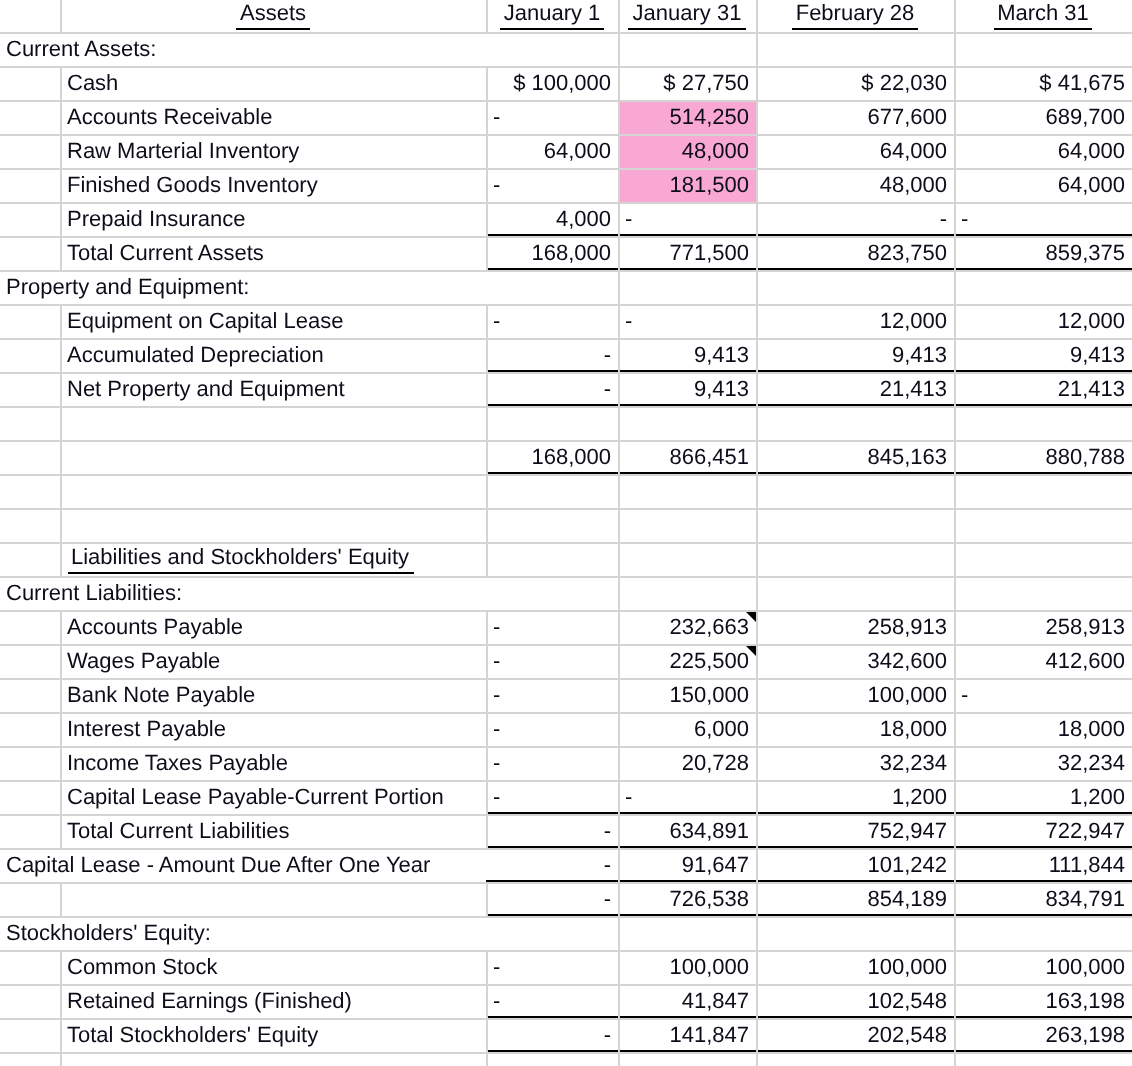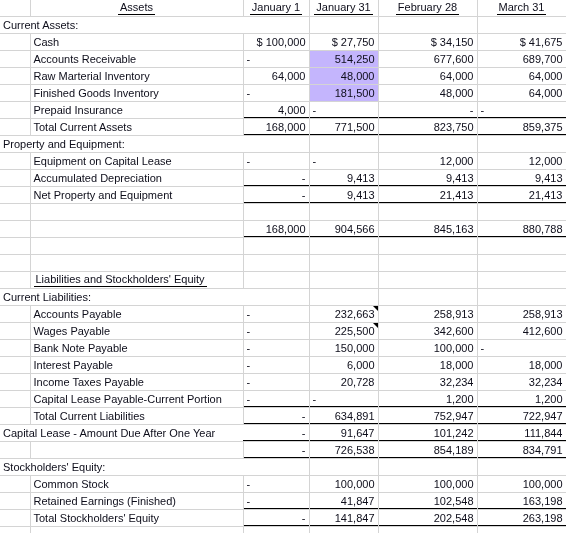--- a/index.html
+++ b/index.html
@@ -56,21 +56,21 @@
     border-bottom: 1px solid #000;
     padding-bottom: 1px;
     padding-left: 2px;
     padding-right: 2px;
   }
   
   td.u1 {
     box-shadow: inset 0 -2px 0 -1px #000;
   }
   td.hl {
-    background: #c4b5fd;
+    background: #f9a8d4;
   }
   td.cmt {
     position: relative;
   }
   td.cmt::after {
     content: "";
     position: absolute;
     top: 0;
     right: 0;
     width: 0;
@@ -108,21 +108,21 @@
           <td class="num"></td>
           <td class="num"></td>
           <td class="num"></td>
           <td class="num"></td>
         </tr>
         <tr class="row-line">
           <td class="lbl" style="border-right: 1px solid rgb(212, 212, 212);"></td>
           <td class="lbl ind1">Cash</td>
           <td class="num">$ 100,000</td>
           <td class="num">$ 27,750</td>
-          <td class="num">$ 34,150</td>
+          <td class="num">$ 22,030</td>
           <td class="num">$ 41,675</td>
         </tr>
         <tr class="row-line">
           <td class="lbl" style="border-right: 1px solid rgb(212, 212, 212);"></td>
           <td class="lbl ind1">Accounts Receivable</td>
           <td class="dashleft">-</td>
           <td class="num hl">514,250</td>
           <td class="num">677,600</td>
           <td class="num">689,700</td>
         </tr>
@@ -194,21 +194,21 @@
           <td class="lbl"></td>
           <td class="num"></td>
           <td class="num"></td>
           <td class="num"></td>
           <td class="num"></td>
         </tr>
         <tr class="row-total">
           <td class="lbl" style="border-right: 1px solid rgb(212, 212, 212);"></td>
           <td class="lbl"></td>
           <td class="num u1">168,000</td>
-          <td class="num u1">904,566</td>
+          <td class="num u1">866,451</td>
           <td class="num u1">845,163</td>
           <td class="num u1">880,788</td>
         </tr>
         <tr class="row-blank">
           <td class="lbl" style="border-right: 1px solid rgb(212, 212, 212);"></td>
           <td class="lbl"></td>
           <td class="num"></td>
           <td class="num"></td>
           <td class="num"></td>
           <td class="num"></td>

